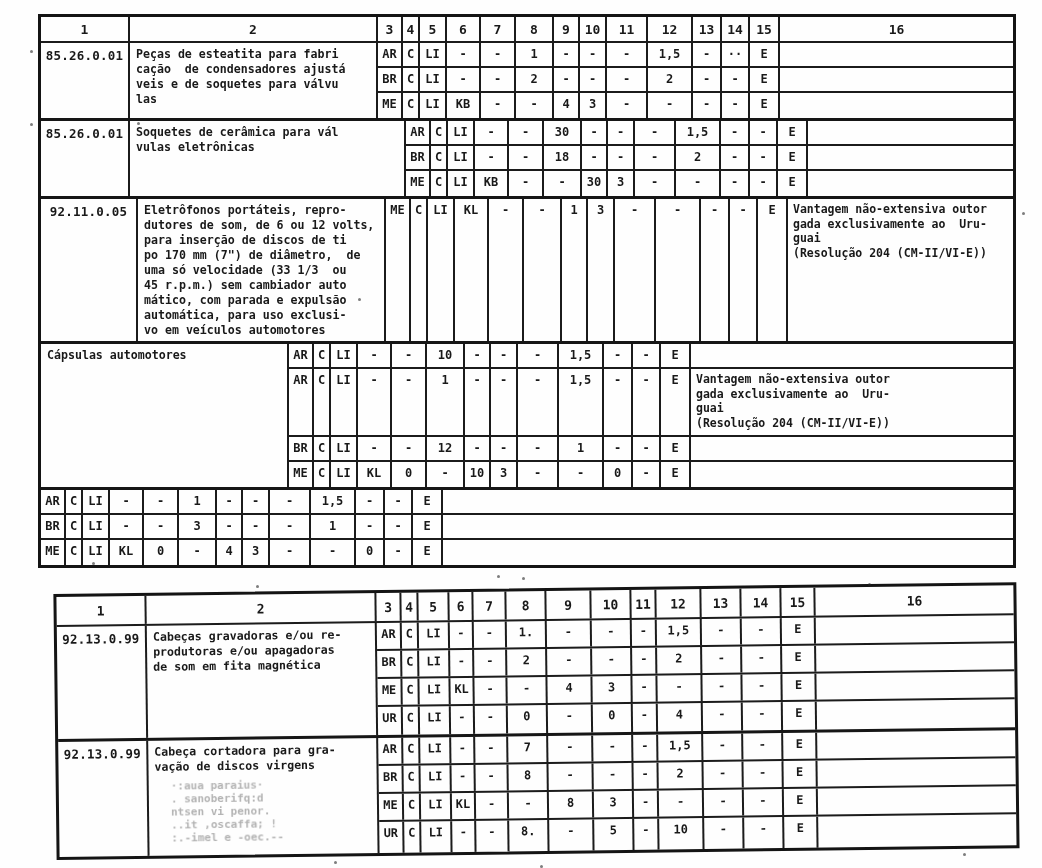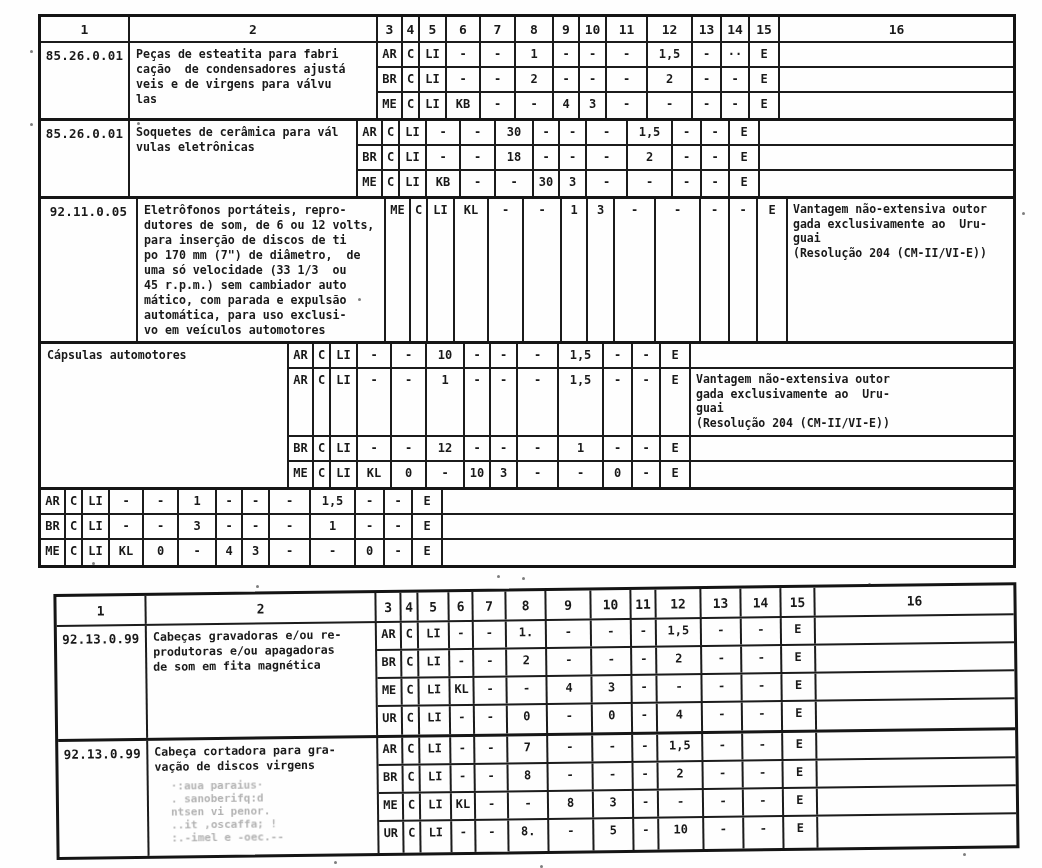--- a/index.html
+++ b/index.html
@@ -47,21 +47,21 @@
       <div class="cell th" style="width: 29px; height: 24px;">13</div>
       <div class="cell th" style="width: 28px; height: 24px;">14</div>
       <div class="cell th" style="width: 30px; height: 24px;">15</div>
       <div class="cell th" style="width: 233px; height: 24px;">16</div>
     </div>
     <div class="item">
       <div class="cell code" style="width: 89px;">85.26.0.01</div>
       <div class="cell desc" style="width: 248px;">
         <div class="desc-text">Peças de esteatita para fabri
 cação  de condensadores ajustá
-veis e de virgens para válvu
+veis e de soquetes para válvu
 las</div>
       </div>
       <div class="rows">
         <div class="tr sub" style="height: 25px;">
           <div class="cell val" style="width: 25px;">AR</div>
           <div class="cell val" style="width: 17px;">C</div>
           <div class="cell val" style="width: 27px;">LI</div>
           <div class="cell val" style="width: 34px;">-</div>
           <div class="cell val" style="width: 35px;">-</div>
           <div class="cell val" style="width: 38px;">1</div>
@@ -103,21 +103,21 @@
           <div class="cell val" style="width: 45px;">-</div>
           <div class="cell val" style="width: 29px;">-</div>
           <div class="cell val" style="width: 28px;">-</div>
           <div class="cell val" style="width: 30px;">E</div>
           <div class="cell remark"></div>
         </div>
       </div>
     </div>
     <div class="item">
       <div class="cell code" style="width: 89px;">85.26.0.01</div>
-      <div class="cell desc" style="width: 228px;">
+      <div class="cell desc" style="width: 276px;">
         <div class="desc-text">Soquetes de cerâmica para vál
 vulas eletrônicas</div>
       </div>
       <div class="rows">
         <div class="tr sub" style="height: 25px;">
           <div class="cell val" style="width: 25px;">AR</div>
           <div class="cell val" style="width: 17px;">C</div>
           <div class="cell val" style="width: 27px;">LI</div>
           <div class="cell val" style="width: 34px;">-</div>
           <div class="cell val" style="width: 35px;">-</div>

